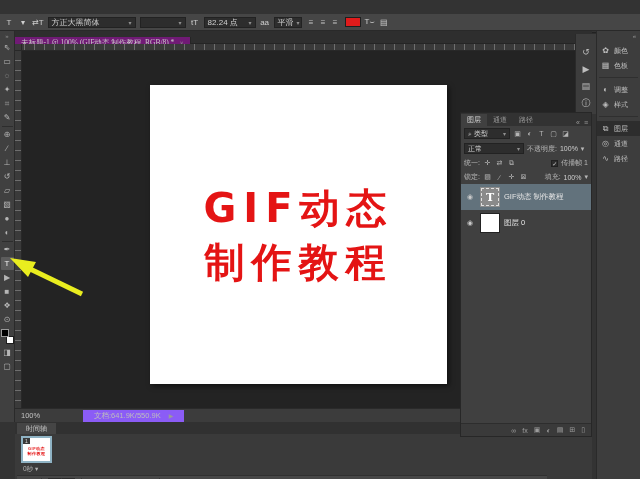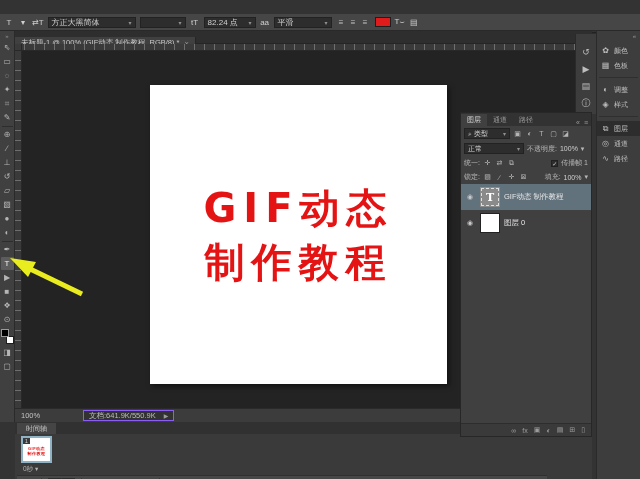--- a/index.html
+++ b/index.html
@@ -13,31 +13,31 @@
   .ps-logo { color:#7eaed2; font-weight:bold; font-size:9px; margin:0 7px 0 5px; }
   .menu-item { padding:0 6px; color:#c9c9c9; white-space:nowrap; }
 
   
   #optionsbar { position:absolute; left:0; top:14px; width:640px; height:17px; background:#464646;
     border-bottom:1px solid #292929; display:flex; align-items:center; font-size:8px; padding-left:4px; gap:4px; }
   .opt-icon { color:#cfcfcf; font-size:8px; text-align:center; min-width:10px; }
   .well { background:#2d2d2d; border:1px solid #222; height:11px; display:flex; align-items:center;
     padding:0 3px; color:#cfcfcf; white-space:nowrap; overflow:hidden; }
   .well .caret { margin-left:auto; color:#8f8f8f; font-size:6px; padding-left:3px; }
-  .w-font { width:88px; } .w-style { width:46px; } .w-size { width:52px; } .w-aa { width:58px; } .w-ws { width:80px;margin-top:31px; }
+  .w-font { width:88px; } .w-style { width:46px; } .w-size { width:52px; } .w-aa { width:28px; } .w-ws { width:80px;margin-top:31px; }
   .align-group { display:flex; gap:1px; }
   .align-ic { width:11px; height:11px; font-size:8px; line-height:11px; text-align:center; color:#c2c2c2; }
   #color-swatch { width:16px; height:10px; border:1px solid #1e1e1e; }
   .opt-right { margin-left:auto; display:flex; align-items:flex-end; gap:10px; padding-right:6px; }
 
   
   #tabbar { position:absolute; left:15px; top:31px; width:577px; height:13px; background:#2e2e2e;
     border-bottom:1px solid #252525; }
-  #doctab { display:inline-flex; height:13px; background:#404040; border-right:1px solid #252525;
-    align-items:center; padding:0 6px; font-size:7.5px; color:#c9c9c9; gap:5px; max-width:320px; white-space:nowrap; }
+  #doctab { display:inline-flex; height:13px; background:#701a75; border-right:1px solid #252525;
+    align-items:center; padding:0 6px; font-size:7.5px; color:#c9c9c9; gap:5px; max-width:320px; white-space:nowrap;font-family:Liberation Serif, serif; }
   #doctab .close { color:#9a9a9a; }
 
   
   #toolbar { position:absolute; left:0; top:31px; width:15px; height:391px; background:#404040;
     border-right:1px solid #2a2a2a; display:flex; flex-direction:column; align-items:center; padding-top:1px; }
   .tb-chev { font-size:6px; color:#8d8d8d; height:9px; line-height:9px; }
   .tool { width:13px; height:13px; line-height:13px; text-align:center; font-size:8px; color:#b5b5b5; margin-bottom:1px; }
   .tool.active { background:#5c5c5c; color:#f0f0f0; border-radius:1px; }
   .tool-divider { width:11px; height:1px; background:#2d2d2d; margin:1px 0; }
   #fgbg { position:relative; width:13px; height:15px; margin:2px 0; }
@@ -60,21 +60,21 @@
   .cline { font-family:"DejaVu Sans", sans-serif; font-weight:bold; font-size:40px; letter-spacing:7px;
     line-height:1.05; white-space:nowrap; }
   #vscroll { position:absolute; left:584px; top:51px; width:7px; height:357px; background:#2c2c2c; }
   #vscroll .thumb { position:absolute; left:1px; top:2px; width:5px; height:52px; background:#555; border-radius:2px; }
   #arrow-svg { position:absolute; left:4px; top:250px; }
 
   
   #statusbar { position:absolute; left:15px; top:408px; width:577px; height:14px; background:#3c3c3c;
     border-top:1px solid #2a2a2a; display:flex; align-items:center; font-size:7.5px; }
   #status-zoom { margin-left:6px; width:34px; color:#c2c2c2; }
-  #doc-well { background:#323232; border:1px solid #8b5cf6; height:11px; display:flex; align-items:center;
+  #doc-well { background:#323232; border:6px solid #8b5cf6; height:11px; display:flex; align-items:center;
     padding:0 5px; gap:8px; margin-left:28px; color:#bdbdbd; }
   #doc-well .exp { color:#9a9a9a; font-size:6px; }
 
   
   #timeline { position:absolute; left:15px; top:422px; width:577px; height:57px; background:#313131; }
   #tl-tab { position:absolute; left:2px; top:1px; height:11px; background:#454545; padding:0 9px;
     font-size:7px; display:flex; align-items:center; color:#c9c9c9; }
   #tl-body { position:absolute; left:0; top:12px; width:577px; height:45px; background:#3a3a3a; }
   #frame1 { position:absolute; left:6px; top:2px; width:31px; height:27px; background:#fff;
     border:2px solid #8fb3c4; }

